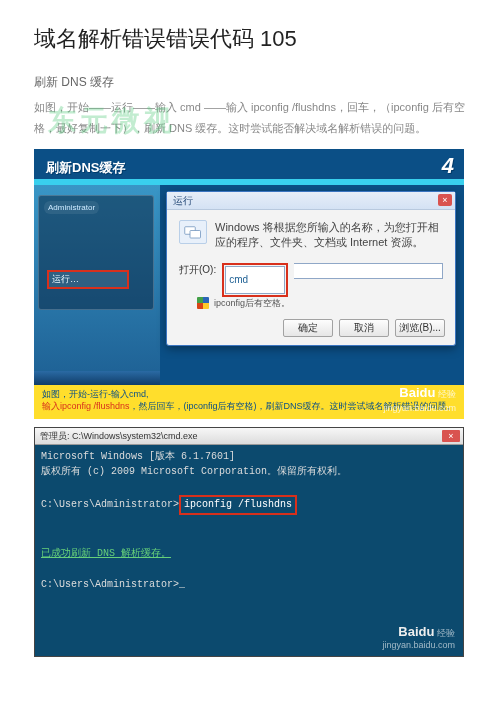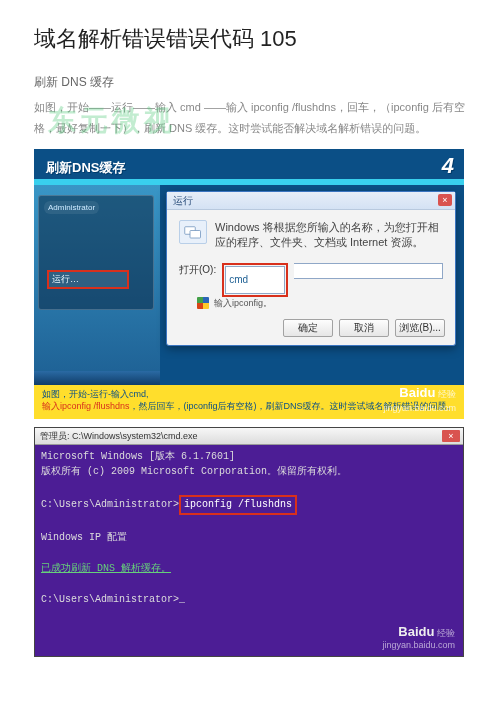--- a/index.html
+++ b/index.html
@@ -30,21 +30,21 @@
   .run-input { width: 60px; height: 28px; border: 1px solid #8fa7c7; background: #fff; font-size: 10px; padding: 0 3px; color: #1d5f93; }
   .run-input-ext { flex: 1; height: 16px; border: 1px solid #8fa7c7; border-left: none; background: #fff; }
   .run-admin { display: flex; align-items: center; gap: 5px; font-size: 9px; color: #555; margin-left: 18px; }
   .shield-i { width: 12px; height: 12px; background: conic-gradient(#2b65b7 0 25%, #ffca28 0 50%, #d84315 0 75%, #43a047 0); border-radius: 1px; }
   .run-btns { position: absolute; bottom: 8px; right: 10px; display: flex; gap: 6px; }
   .run-btn { width: 50px; height: 18px; font-size: 10px; background: linear-gradient(#fdfdfd,#e6e6e6); border: 1px solid #a2a2a2; border-radius: 2px; line-height: 16px; text-align: center; color: #333; }
   .f1-yellowbar { position: absolute; left: 0; bottom: 0; right: 0; height: 34px; background: #ffde2c; padding: 3px 8px; font-size: 9px; color: #0b4f86; line-height: 1.4; }
   .f1-yellowbar .hl { color: #d8301c; }
   .f1-logo { position: absolute; right: 8px; bottom: 4px; text-align: right; color: rgba(255,255,255,0.75); font-size: 9px; }
   .f1-logo b { font-size: 13px; color: #fff; }
-  .figure2 { position: relative; width: 430px; height: 230px; margin-top: 8px; background: #4c1d95; border: 1px solid #444; }
+  .figure2 { position: relative; width: 430px; height: 230px; margin-top: 8px; background: #0c4a6e; border: 1px solid #444; }
   .cmd-titlebar { height: 17px; background: linear-gradient(#f7f7f7,#dcdcdc); border-bottom: 1px solid #999; font-size: 9px; color: #333; padding: 2px 5px; position: relative; }
   .cmd-x { position: absolute; right: 3px; top: 2px; width: 18px; height: 12px; background: #d9534f; color: #fff; font-size: 9px; line-height: 12px; text-align: center; border-radius: 1px; }
   .cmd-body { padding: 4px 6px; font-family: Consolas, "Courier New", monospace; font-size: 10px; color: #dcdcdc; line-height: 1.55; }
   .cmd-highlight { display: inline-block; border: 2px solid #d8301c; padding: 0 3px; color: #fff; }
   .cmd-green { color: #66d07a; text-decoration: underline; }
   .cmd-logo { position: absolute; right: 8px; bottom: 6px; text-align: right; color: rgba(255,255,255,0.6); font-size: 9px; }
   .cmd-logo b { font-size: 13px; color: #eee; }
   .wm { position: absolute; left: 48px; top: 102px; font-size: 28px; font-weight: 900; color: rgba(80,200,120,0.35); letter-spacing: 4px; pointer-events: none; }
 </style>
 </head>
@@ -86,21 +86,21 @@
       </div>
       <div class="run-row2">
         <div class="run-o">打开(O):</div>
         <div class="run-input-wrap">
           <input class="run-input" value="cmd" style="">
         </div>
         <div class="run-input-ext"></div>
       </div>
       <div class="run-admin">
         <div class="shield-i"></div>
-        <span>输入ipconfig。</span>
+        <span>ipconfig后有空格。</span>
       </div>
       <div class="run-btns">
         <div class="run-btn">确定</div>
         <div class="run-btn">取消</div>
         <div class="run-btn">浏览(B)...</div>
       </div>
     </div>
   </div>
 
   <div class="f1-yellowbar">
@@ -117,21 +117,20 @@
   <div class="cmd-titlebar">
     <span>管理员: C:\Windows\system32\cmd.exe</span>
     <span class="cmd-x">×</span>
   </div>
   <div class="cmd-body">
     <div>Microsoft Windows [版本 6.1.7601]</div>
     <div>版权所有 (c) 2009 Microsoft Corporation。保留所有权利。</div>
     <br>
     <div><span>C:\Users\Administrator&gt;</span><span class="cmd-highlight">ipconfig /flushdns</span></div>
     <br>
-    <div>Windows IP 配置</div>
     <br>
     <div class="cmd-green">已成功刷新 DNS 解析缓存。</div>
     <br>
     <div><span>C:\Users\Administrator&gt;</span>_</div>
   </div>
   <div class="cmd-logo">
     <b>Baidu</b> <span>经验</span><br>
     <span>jingyan.baidu.com</span>
   </div>
 </div>

